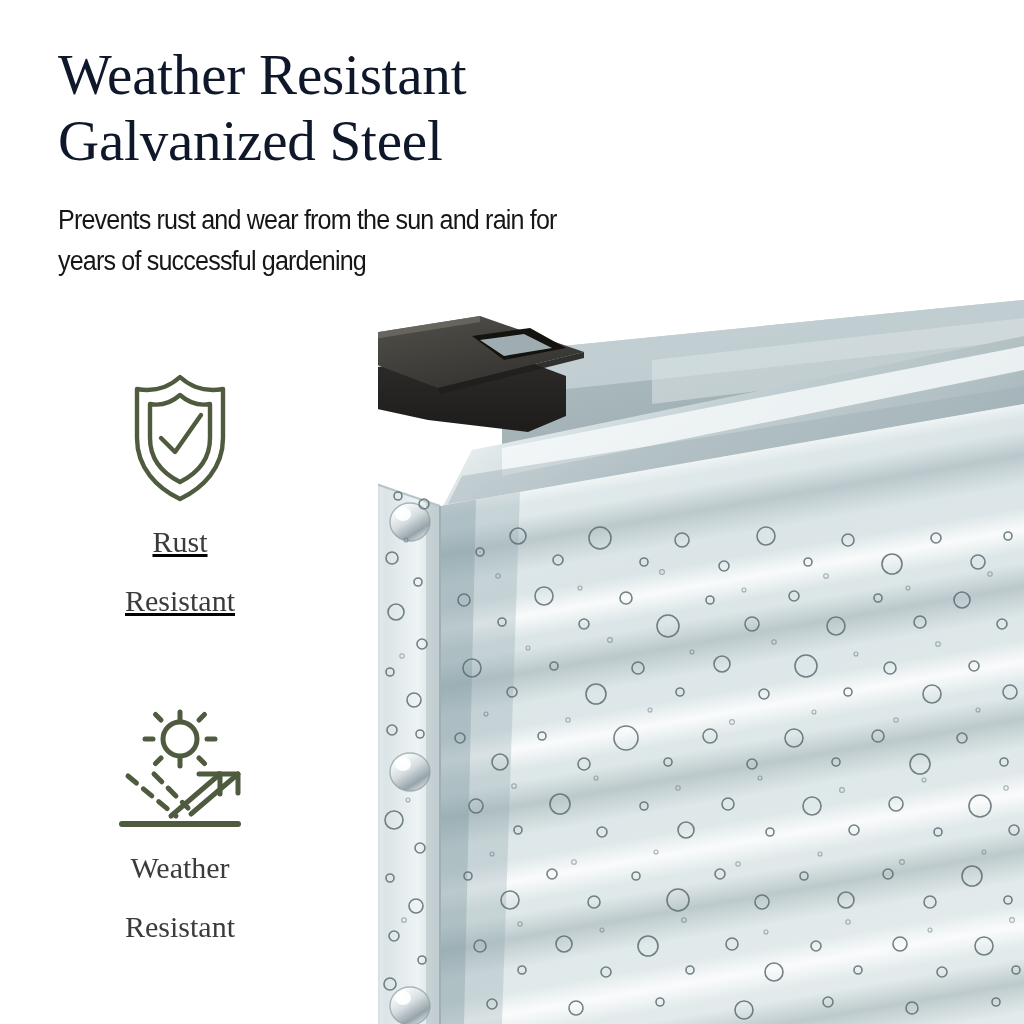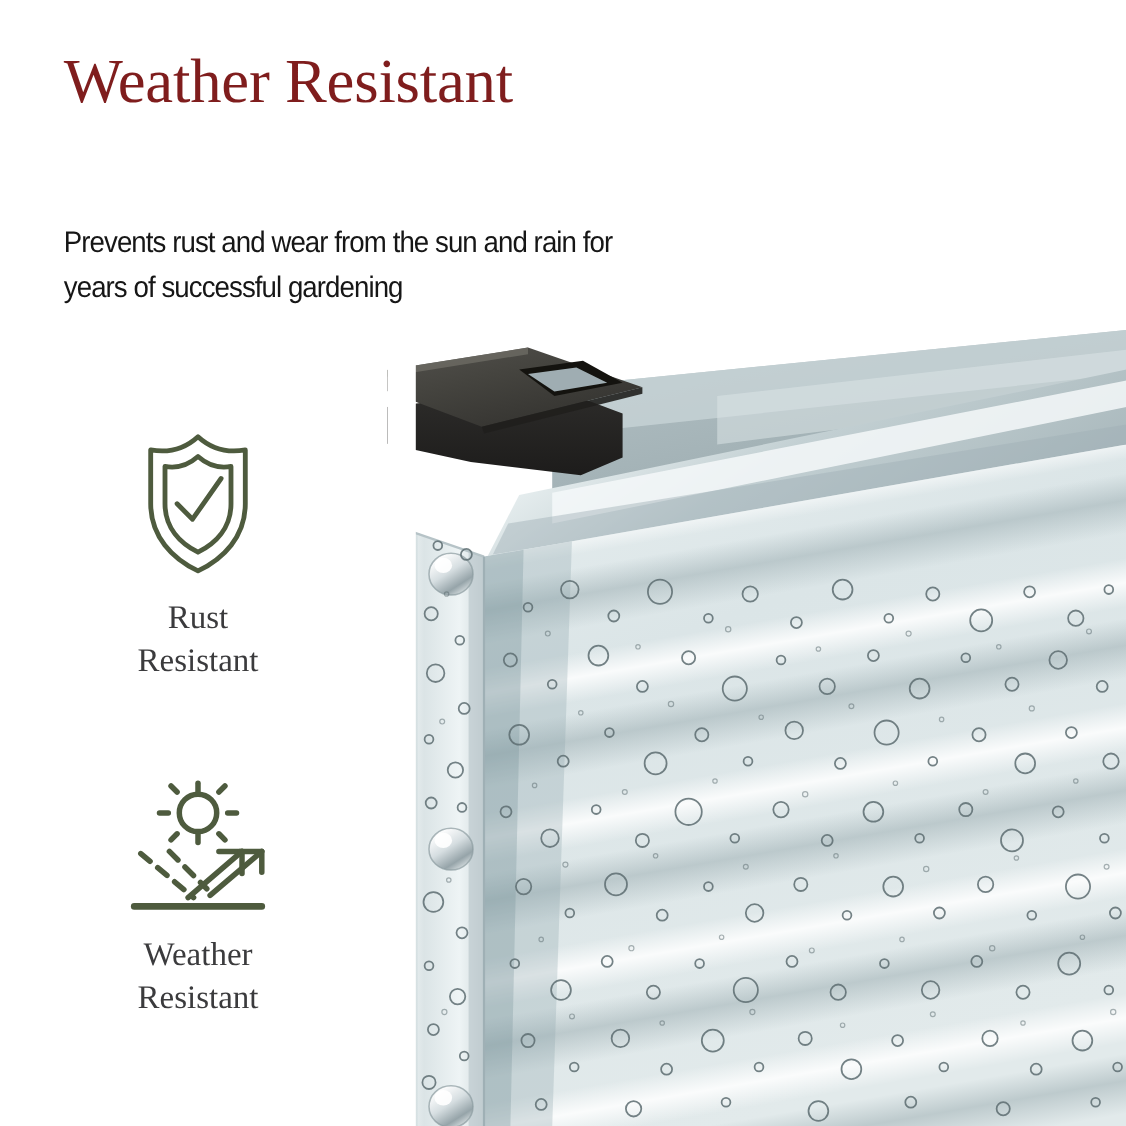--- a/index.html
+++ b/index.html
@@ -10,62 +10,63 @@
     overflow:hidden;
     position:relative;
   }
   .stage{position:absolute;inset:0;width:1024px;height:1024px;background:#fff;}
 
   
   .headline{
     position:absolute;left:58px;top:42px;width:700px;
     font-family:"Liberation Serif", serif;
     font-size:57px;line-height:66px;font-weight:400;
-    color:#7f1d1d;letter-spacing:-0.2px;
+    color:#0f172a;letter-spacing:-0.2px;
   }
   .headline .l2{display:block;}
 
   .subhead{
     position:absolute;left:58px;top:200px;width:680px;
     font-family:"Liberation Sans", sans-serif;
     font-size:27px;line-height:41px;font-weight:400;
     color:#161616;letter-spacing:-0.9px;
     transform:scaleX(0.93);transform-origin:left top;
   }
   .subhead .l2{display:block;}
 
   
   .feature{position:absolute;width:260px;left:50px;text-align:center;}
   .feature .icon-wrap{display:flex;justify-content:center;align-items:flex-end;}
   .feature .caption{
     font-family:"Liberation Serif", serif;
     font-size:30px;line-height:39px;color:#3b3b3d;
   }
-  .feature .caption .l2{display:block;}
-  #feat-rust{top:392px;}
+  .feature .caption .l2{display:block;margin-top:20px;}
+  #feat-rust{top:372px;text-decoration:underline;}
   #feat-rust .caption{margin-top:18px;}
   #feat-weather{top:708px;}
   #feat-weather .caption{margin-top:16px;}
 
   
   .photo{
     position:absolute;left:352px;top:300px;width:672px;height:724px;
     overflow:hidden;
   }
   .photo svg{display:block;width:672px;height:724px;}
 
   .dropfield{position:absolute;inset:0;pointer-events:none;}
 </style>
 </head>
 <body>
 
 <div class="stage">
 
   <div class="headline">
     <span>Weather Resistant</span>
+    <span class="l2">Galvanized Steel</span>
   </div>
 
   <div class="subhead">
     <span>Prevents rust and wear from the sun and rain for</span>
     <span class="l2">years of successful gardening</span>
   </div>
 
   <div class="feature" id="feat-rust">
     <div class="icon-wrap">
       <svg width="118" height="132" viewBox="0 0 118 132" fill="none" stroke="#4e5b3e" stroke-width="4.4" stroke-linecap="round" stroke-linejoin="round">

